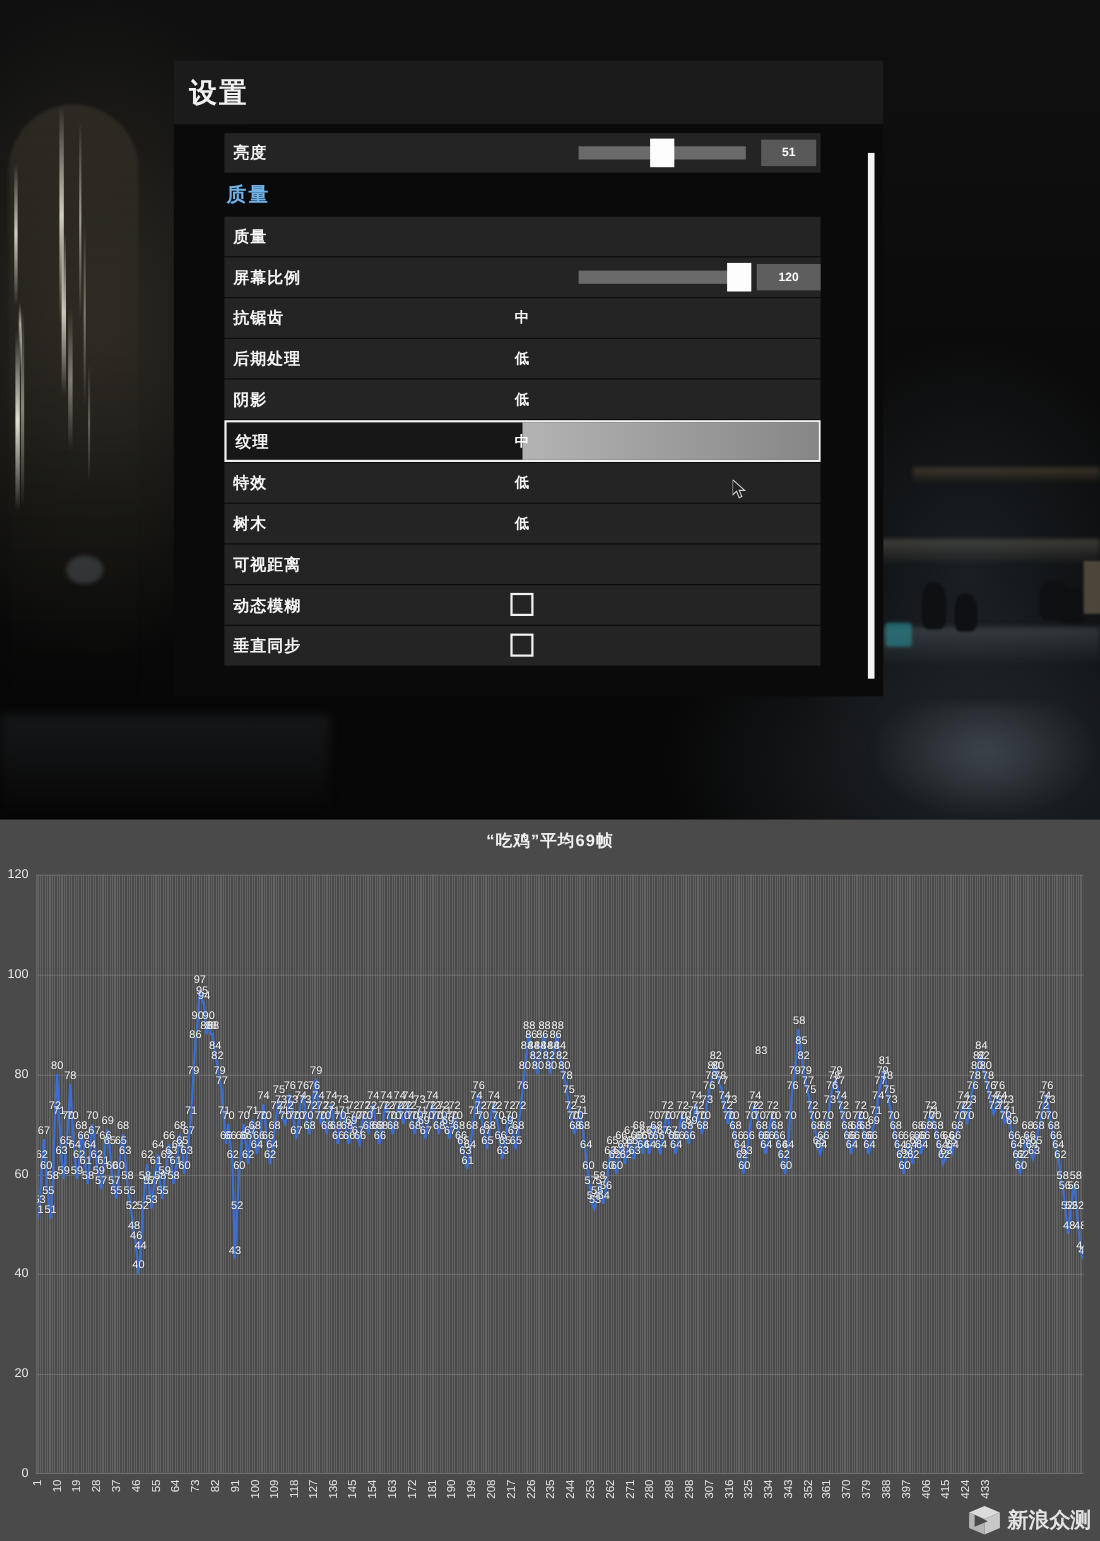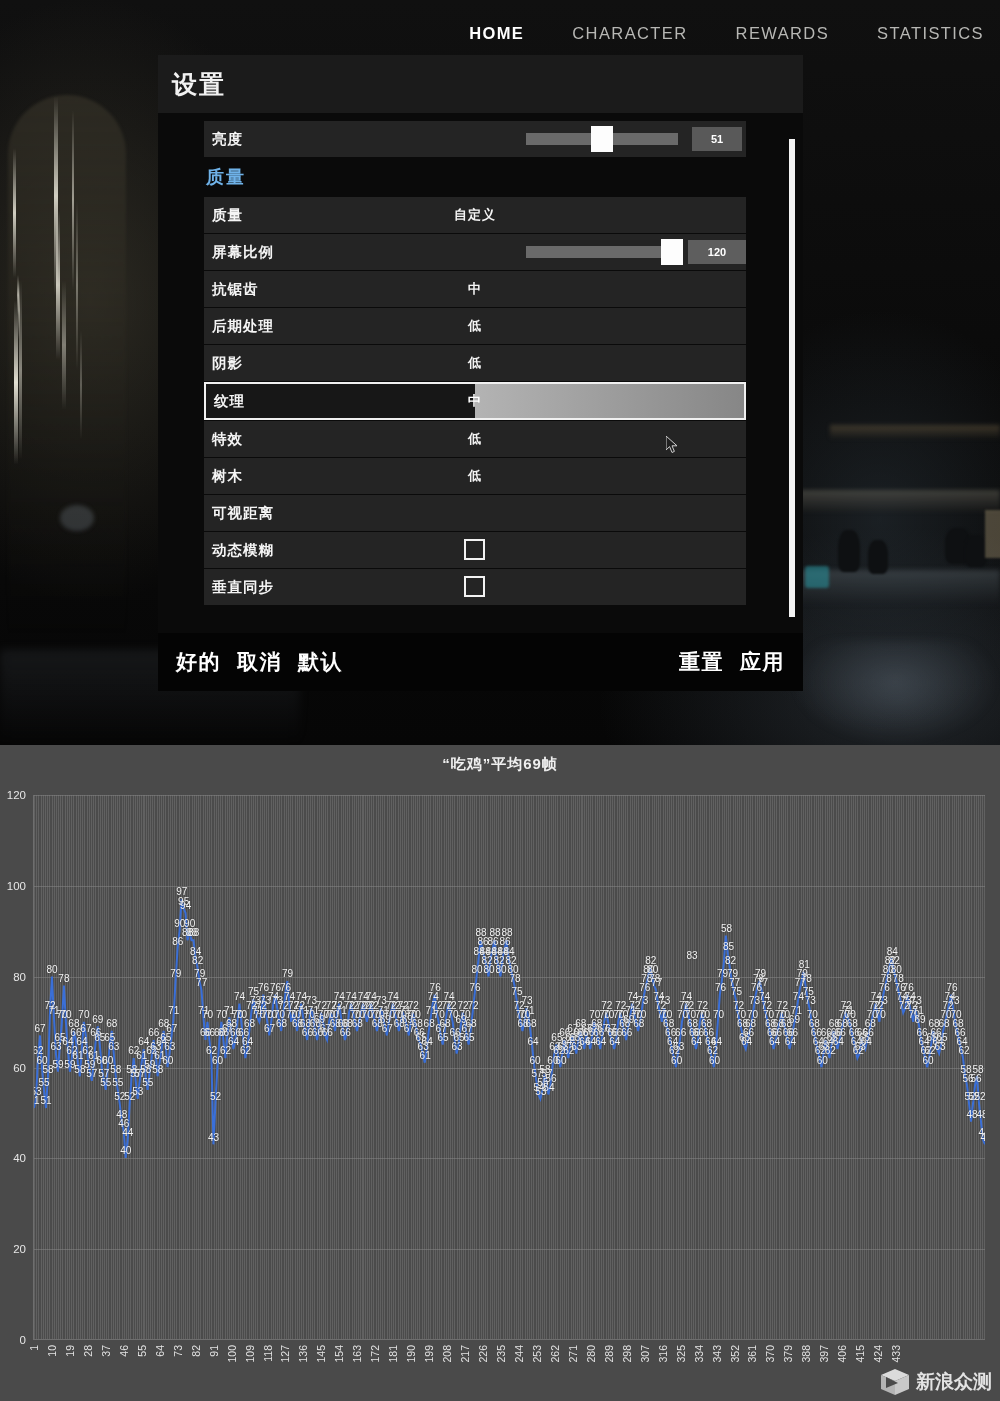--- a/index.html
+++ b/index.html
@@ -312,26 +312,20 @@
     <div class="bg-ledge"></div>
     <div class="bg-obj o1"></div>
     <div class="bg-obj o2"></div>
     <div class="bg-obj o3"></div>
     <div class="bg-obj o4"></div>
     <div class="bg-box"></div>
     <div class="bg-can"></div>
     <div class="bg-rubble"></div>
   </div>
 
-  <div class="topnav">
-    <div class="navitem active">HOME</div>
-    <div class="navitem">CHARACTER</div>
-    <div class="navitem">REWARDS</div>
-    <div class="navitem">STATISTICS</div>
-  </div>
 
   <div class="settings-panel">
 
     <div class="panel-header">
       <div class="panel-title">设置</div>
     </div>
 
 
     <div class="rows-wrap">
 
@@ -339,21 +333,20 @@
         <div class="row-label">亮度</div>
         <div class="slider-track"></div>
         <div class="slider-thumb" id="b-thumb" style="left: 387px;"></div>
         <div class="slider-box">51</div>
       </div>
 
       <div class="section-title">质量</div>
 
       <div class="row">
         <div class="row-label">质量</div>
-        <div class="row-value">自定义</div>
       </div>
 
       <div class="row">
         <div class="row-label">屏幕比例</div>
         <div class="slider-track"></div>
         <div class="slider-thumb" id="r-thumb" style="left: 456.92px;"></div>
         <div class="slider-box wide">120</div>
       </div>
 
       <div class="row">
@@ -398,31 +391,20 @@
 
       <div class="row">
         <div class="row-label">垂直同步</div>
         <div class="checkbox"></div>
       </div>
 
       <div class="scrollbar-track"></div>
       <div class="scrollbar-thumb"></div>
     </div>
 
-    <div class="panel-footer">
-      <div class="footer-group">
-        <div class="footer-btn">好的</div>
-        <div class="footer-btn">取消</div>
-        <div class="footer-btn">默认</div>
-      </div>
-      <div class="footer-group">
-        <div class="footer-btn">重置</div>
-        <div class="footer-btn">应用</div>
-      </div>
-    </div>
   </div>
 
   <div class="cursor-arrow">
     <svg width="13" height="18" viewBox="0 0 13 18">
       <path d="M0,0 L0,14 L3.6,10.6 L6,16.5 L8.4,15.4 L6,9.8 L11,9.8 Z" fill="#202020" stroke="#cfcfcf" stroke-width="1"></path>
     </svg>
   </div>
 </div>
 
 <div class="chart-area">

